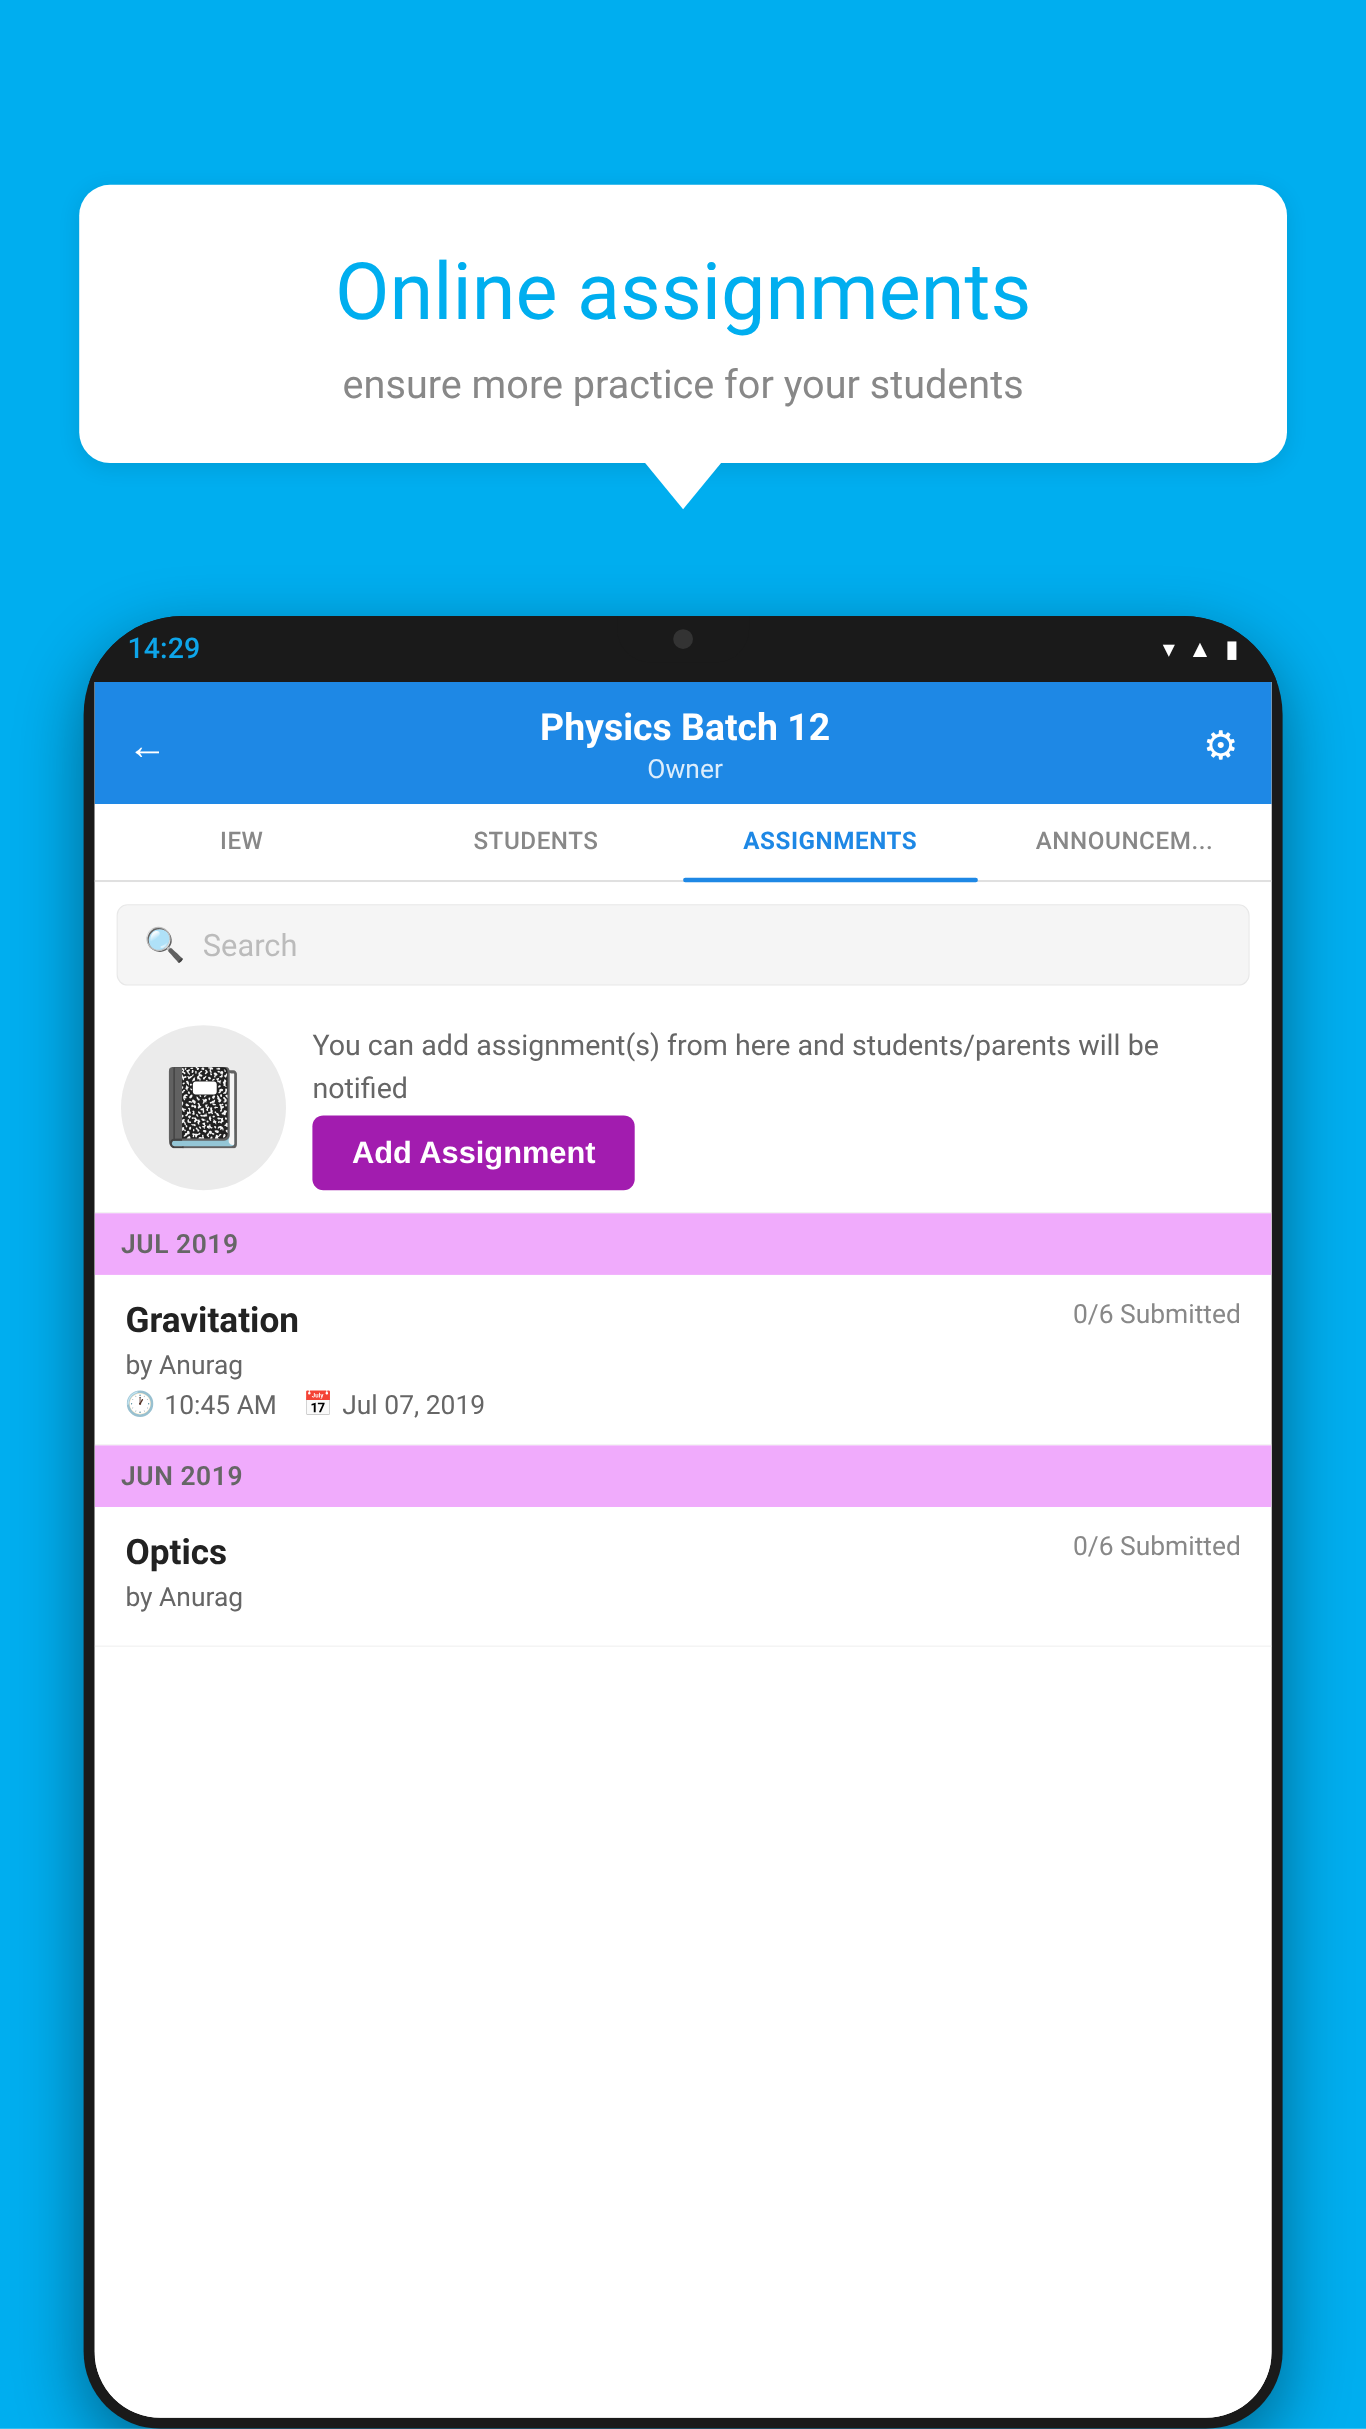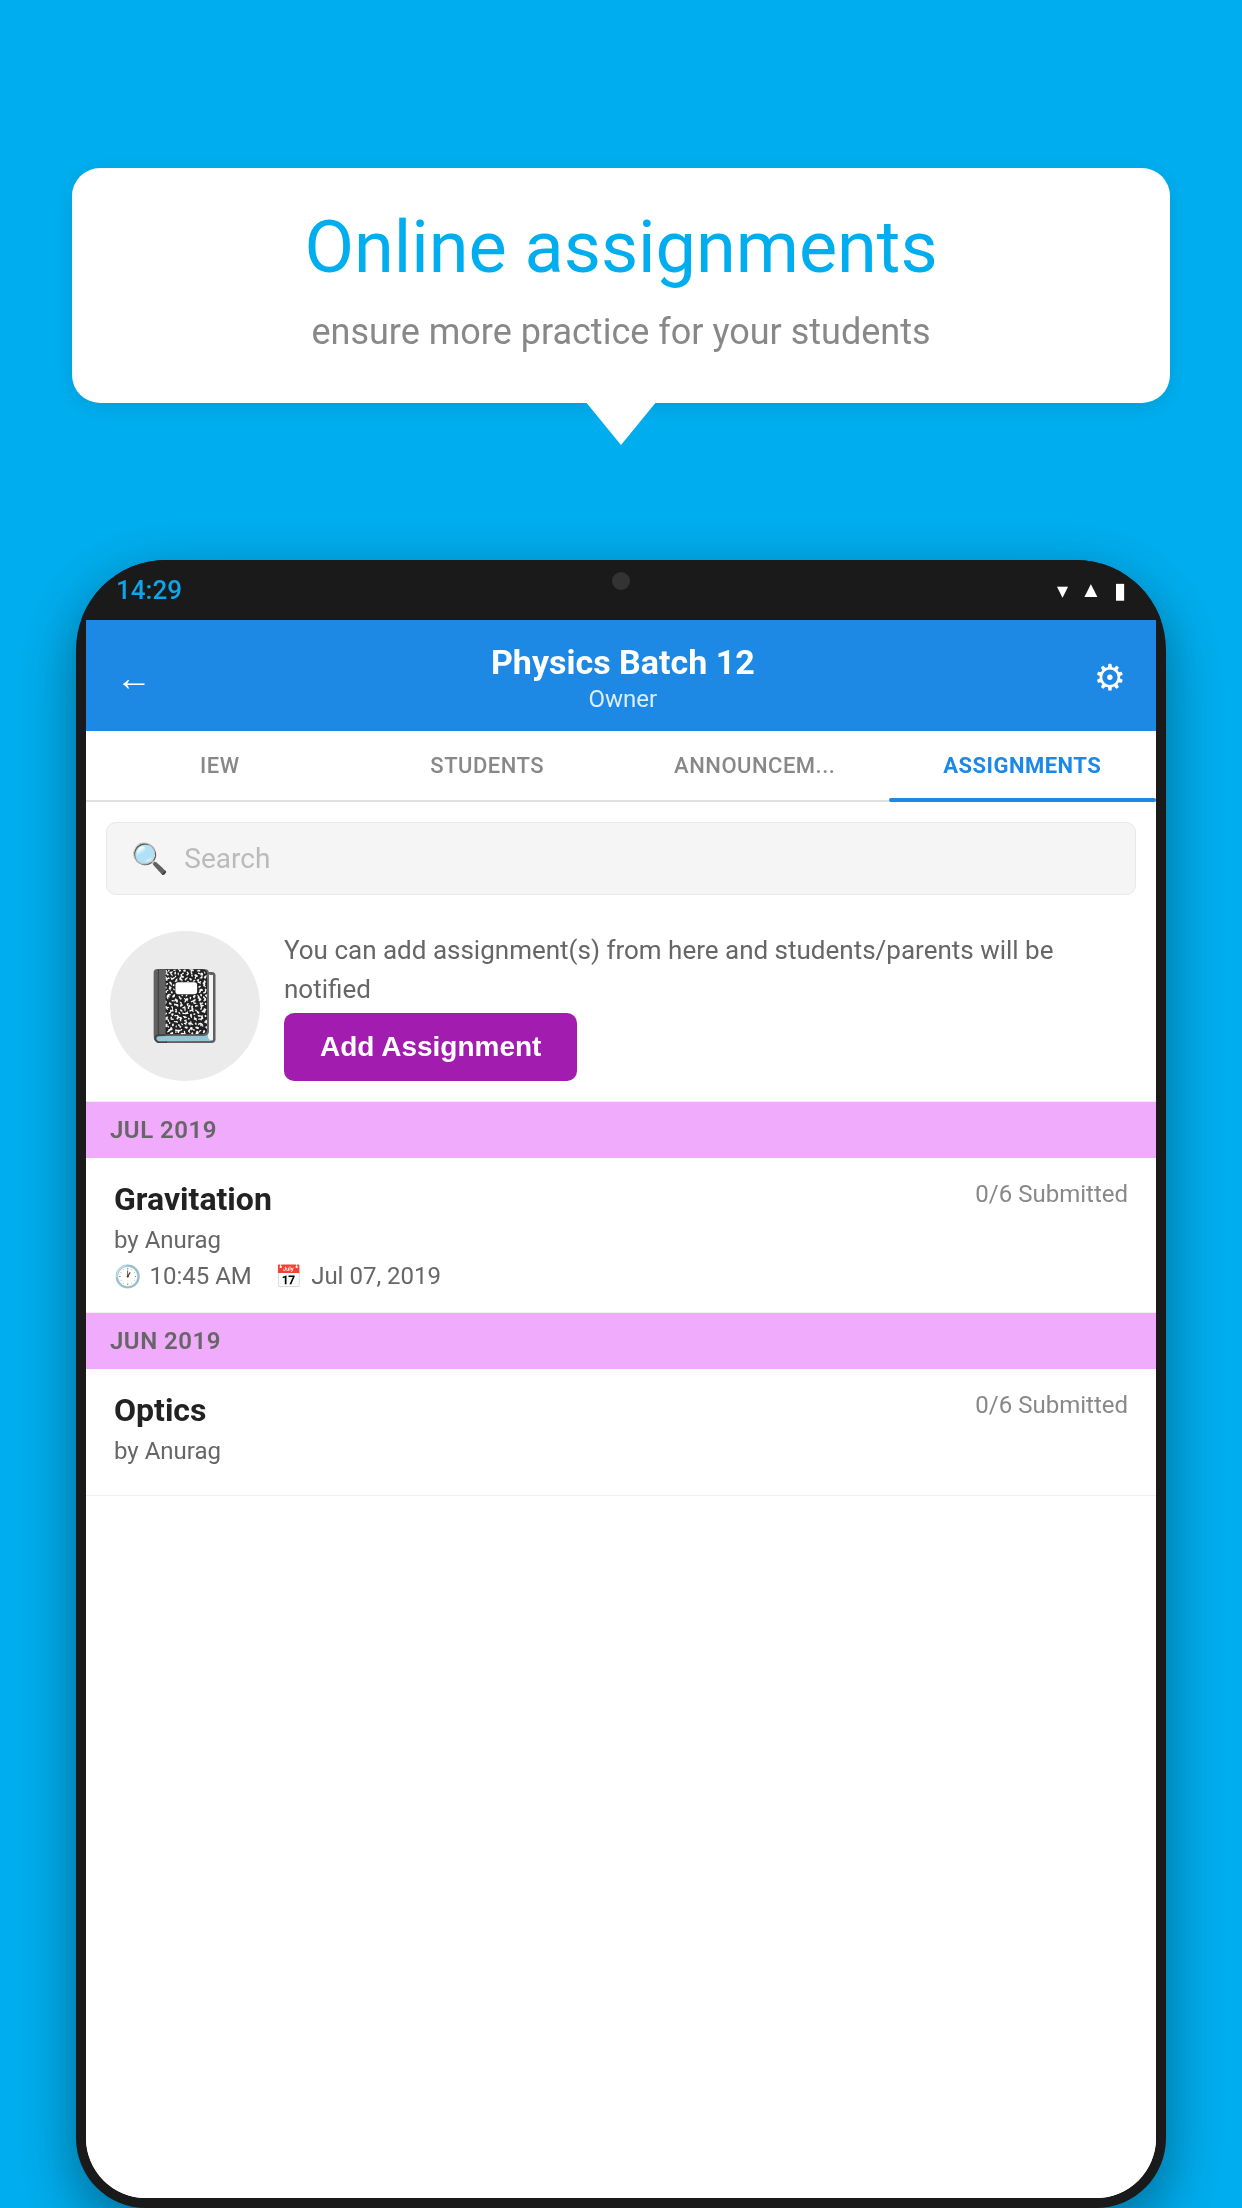--- a/index.html
+++ b/index.html
@@ -14,21 +14,21 @@
     }
 
     
     .speech-bubble {
       position: absolute;
       top: 168px;
       left: 72px;
       right: 72px;
       background: #fff;
       border-radius: 28px;
-      padding: 37px 60px 50px 60px;
+      padding: 55px 60px 50px 60px;
       text-align: center;
       box-shadow: 0 4px 20px rgba(0,0,0,0.1);
     }
 
     .speech-bubble::after {
       content: '';
       position: absolute;
       bottom: -42px;
       left: 50%;
       transform: translateX(-50%);
@@ -368,22 +368,22 @@
       <div class="header-center">
         <div class="header-title">Physics Batch 12</div>
         <div class="header-subtitle">Owner</div>
       </div>
       <span class="header-gear">⚙</span>
     </div>
 
     <div class="tabs-bar">
       <div class="tab-item">IEW</div>
       <div class="tab-item">STUDENTS</div>
+      <div class="tab-item active">ASSIGNMENTS</div>
       <div class="tab-item">ANNOUNCEM...</div>
-      <div class="tab-item active">ASSIGNMENTS</div>
     </div>
 
     <div class="screen-content">
 
       <div class="search-bar">
         <span class="search-icon-wrap">🔍</span>
         <span class="search-placeholder">Search</span>
       </div>
 
       <div class="promo-block">

